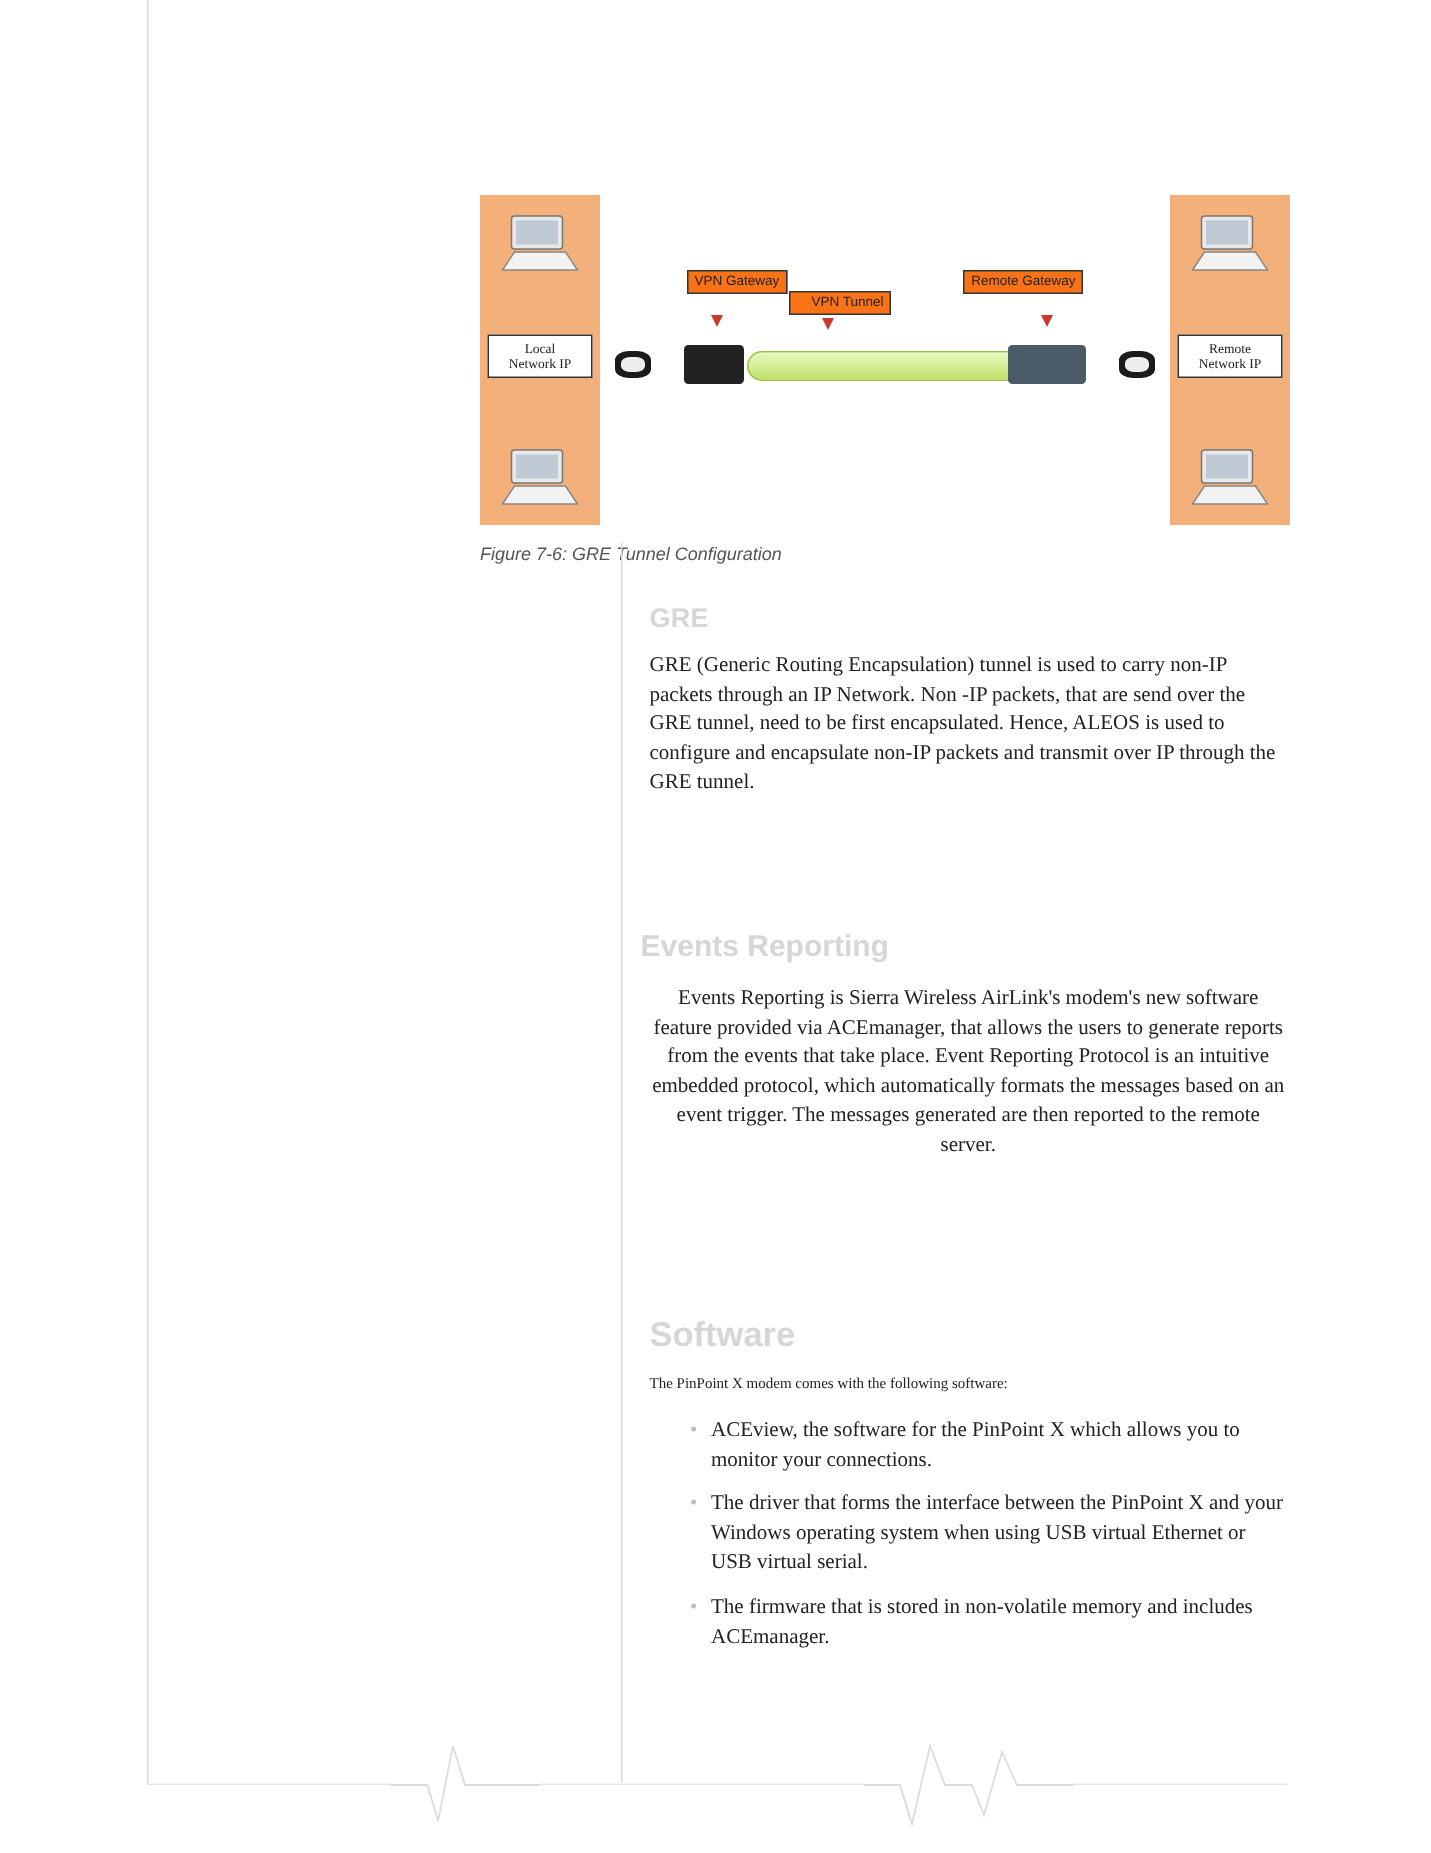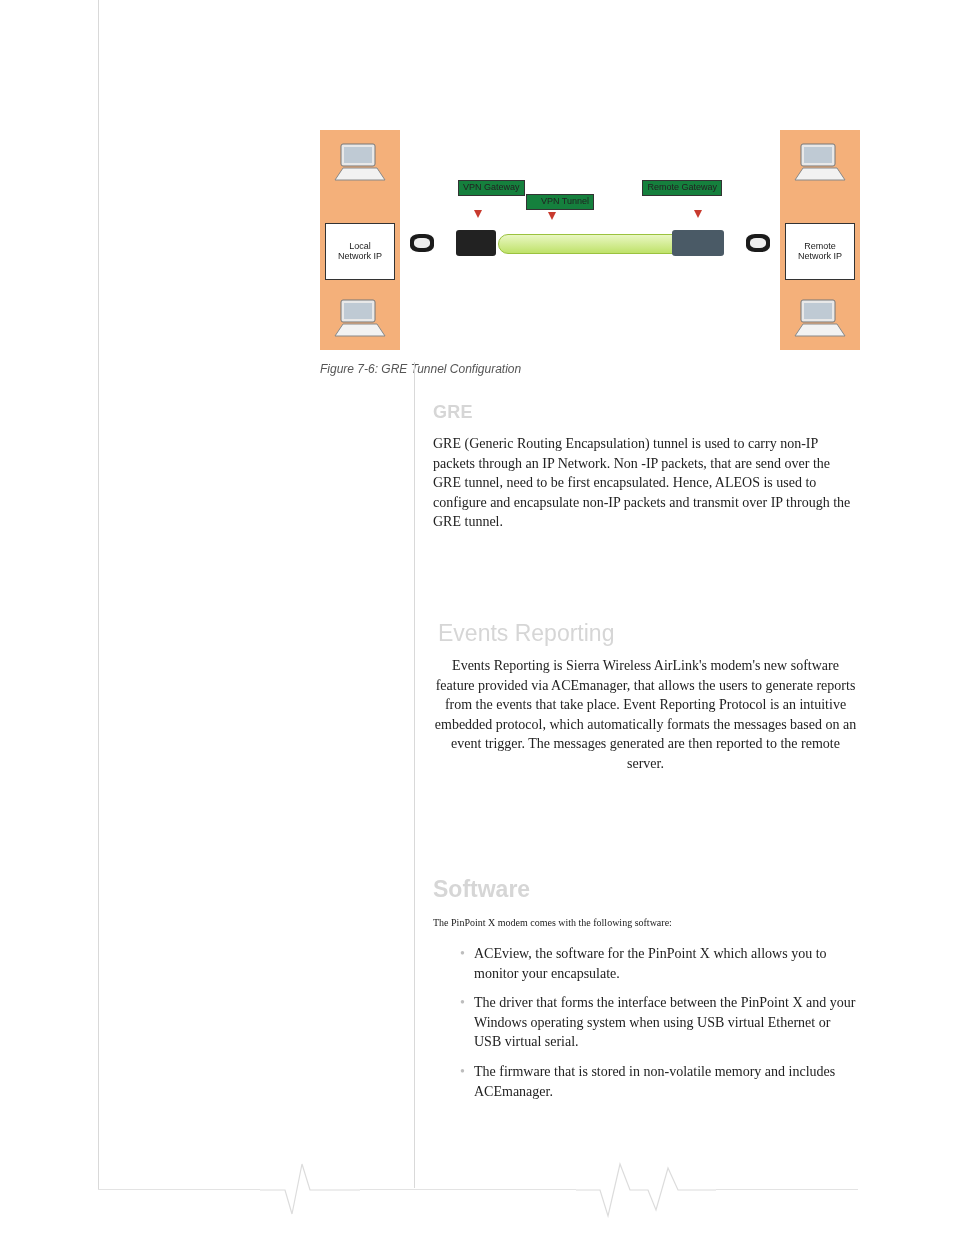--- a/index.html
+++ b/index.html
@@ -77,36 +77,36 @@
   .laptop svg { width: 58px; height: 44px; }
   .ipbox {
     position: absolute;
     left: 5px; right: 5px;
     top: 93px;
     background: #fff;
     border: 1px solid #333;
     font-size: 9px;
     line-height: 1.15;
     text-align: center;
-    padding: 17px 2px;
-    font-family: Liberation Sans, sans-serif;
+    padding: 3px 2px;
+    font-family: Liberation Serif, serif;
   }
   .tunnel {
     position: absolute;
     left: 178px;
     right: 178px;
     top: 104px;
     height: 18px;
     background: linear-gradient(#e9f7c2, #bfe26a);
     border: 1px solid #9bc23f;
     border-radius: 10px;
   }
   .dlabel {
     position: absolute;
-    background: #15803d;
+    background: #f97316;
     border: 1px solid #333;
     font-size: 9px;
     line-height: 1.1;
     text-align: center;
     padding: 2px 4px;
     font-family: Arial, Helvetica, sans-serif;
   }
   .darrow {
     position: absolute;
     width: 0; height: 0;
@@ -157,26 +157,26 @@
   .p1 {
     position: absolute;
     left: 433px;
     top: 434px;
     width: 425px;
     font-size: 14px;
     line-height: 1.4;
   }
   .h-events {
     position: absolute;
-    left: 438px;
+    left: 427px;
     top: 620px;
-    font-size: 23px;
+    font-size: 20px;
     color: #d6d6d6;
     font-family: Arial, Helvetica, sans-serif;
-    font-weight: 400;
+    font-weight: 700;
   }
   .p2 {
     position: absolute;
     left: 433px;
     top: 656px;
     width: 425px;
     font-size: 14px;
     line-height: 1.4;
     text-align: center;
   }
@@ -301,21 +301,21 @@
   <div class="h-gre">GRE</div>
   <div class="p1">GRE (Generic Routing Encapsulation) tunnel is used to carry non-IP packets through an IP Network. Non -IP packets, that are send over the GRE tunnel, need to be first encapsulated. Hence, ALEOS is used to configure and encapsulate non-IP packets and transmit over IP through the GRE tunnel.</div>
 
   <div class="h-events">Events Reporting</div>
   <div class="p2">Events Reporting is Sierra Wireless AirLink's  modem's new software feature provided via ACEmanager, that allows the users to generate reports from the events that take place. Event Reporting Protocol is an intuitive embedded protocol, which automatically formats the messages based on an event trigger. The messages generated are then reported to the remote server.</div>
 
   <div class="h-software">Software</div>
   <div class="p3">The PinPoint X modem comes with the following software:</div>
 
   <div class="bullets">
-    <div class="bi">ACEview, the software for the PinPoint X which allows you to monitor your encapsulate.</div>
+    <div class="bi">ACEview, the software for the PinPoint X which allows you to monitor your connections.</div>
     <div class="bi">The driver that forms the interface between the PinPoint X and your Windows operating system  when using USB virtual Ethernet or USB virtual serial.</div>
     <div class="bi">The firmware that is stored in non-volatile memory and includes ACEmanager.</div>
   </div>
 
   <div class="frame-h"></div>
 
   <div class="ecg" style="left:260px; width:100px;">
     <svg viewBox="0 0 100 60" width="100" height="60">
       <rect x="0" y="0" width="100" height="60" fill="#fff"></rect>
       <polyline points="0,28 25,28 32,52 42,2 50,28 100,28" fill="none" stroke="#dcdcdc" stroke-width="1.2"></polyline>

